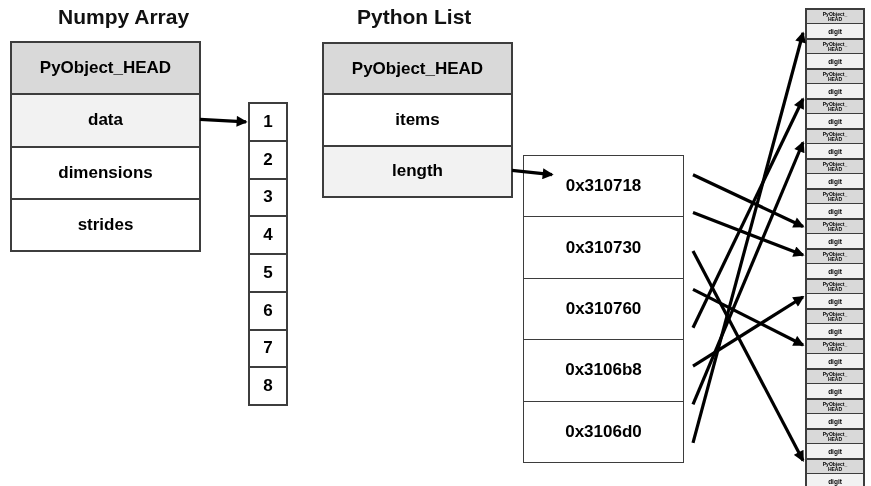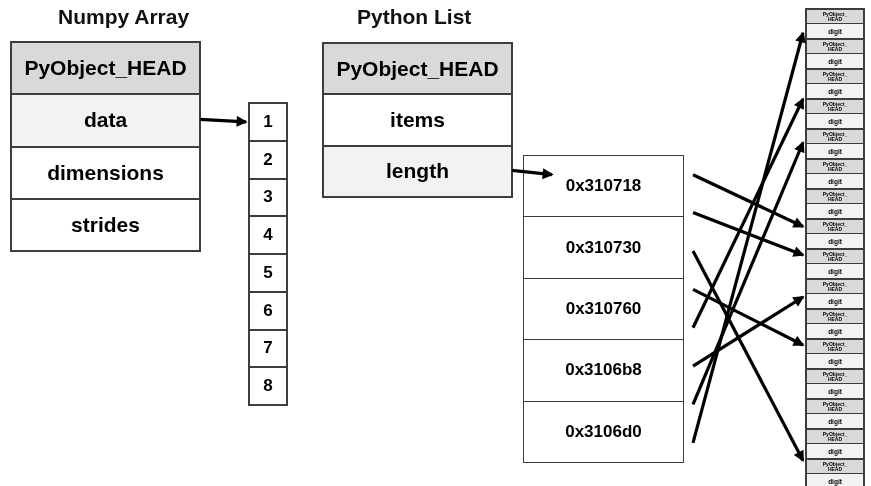--- a/index.html
+++ b/index.html
@@ -10,21 +10,21 @@
   .title{
     position:absolute;font-size:21px;font-weight:700;color:#111;white-space:nowrap;
   }
   
   .struct{
     position:absolute;display:flex;flex-direction:column;
     border:2px solid var(--border);box-sizing:border-box;background:#fff;
   }
   .struct .row{
     flex:1;display:flex;align-items:center;justify-content:center;
-    font-size:21px;font-weight:600;border-top:2px solid var(--border);
+    font-size:17px;font-weight:600;border-top:2px solid var(--border);
     box-sizing:border-box;
   }
   .struct .row:first-child{border-top:none;}
   .row-head{background:var(--head-bg);}
   .row-light{background:var(--light-bg);text-align:right;}
   .row-plain{background:#fff;}
   
   .num-array{
     position:absolute;display:flex;flex-direction:column;
     border:2px solid var(--border);box-sizing:border-box;background:#fff;

